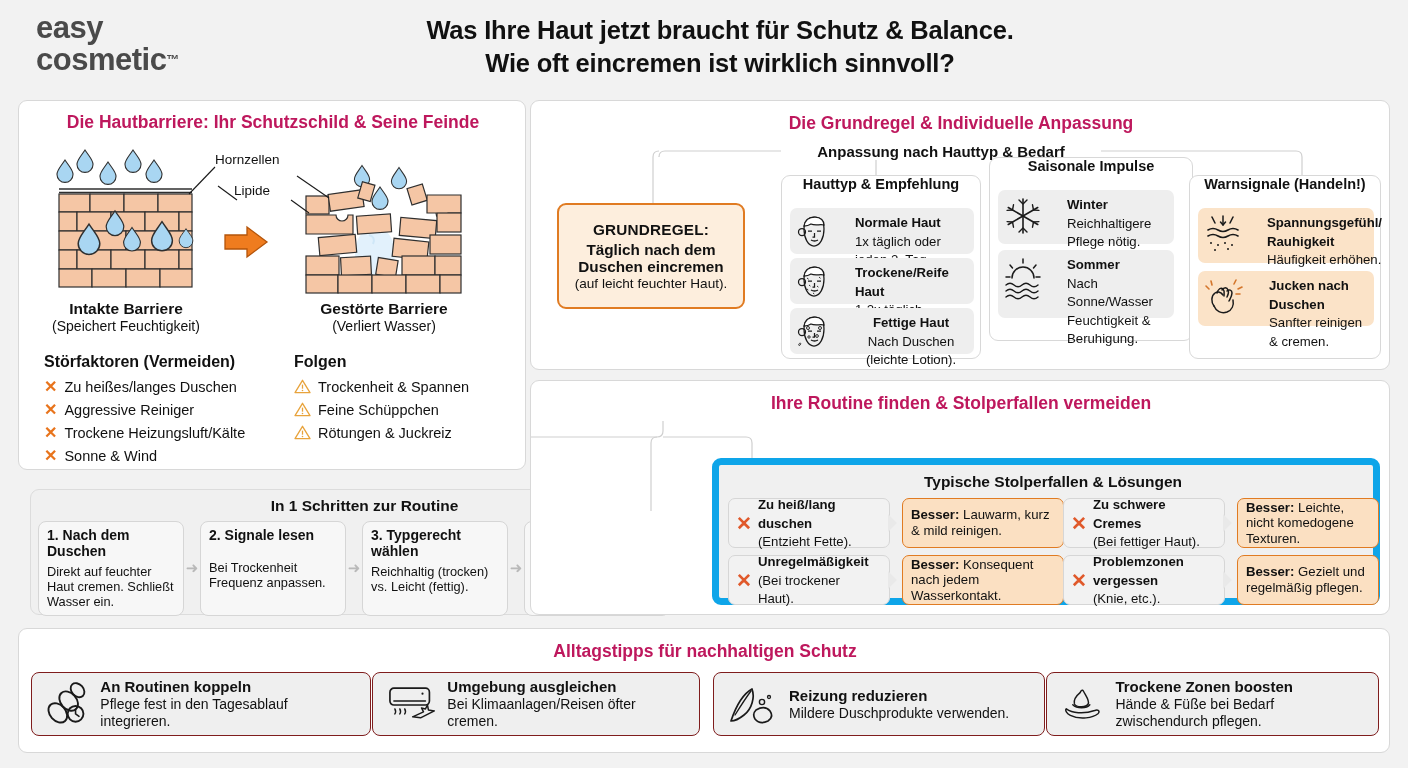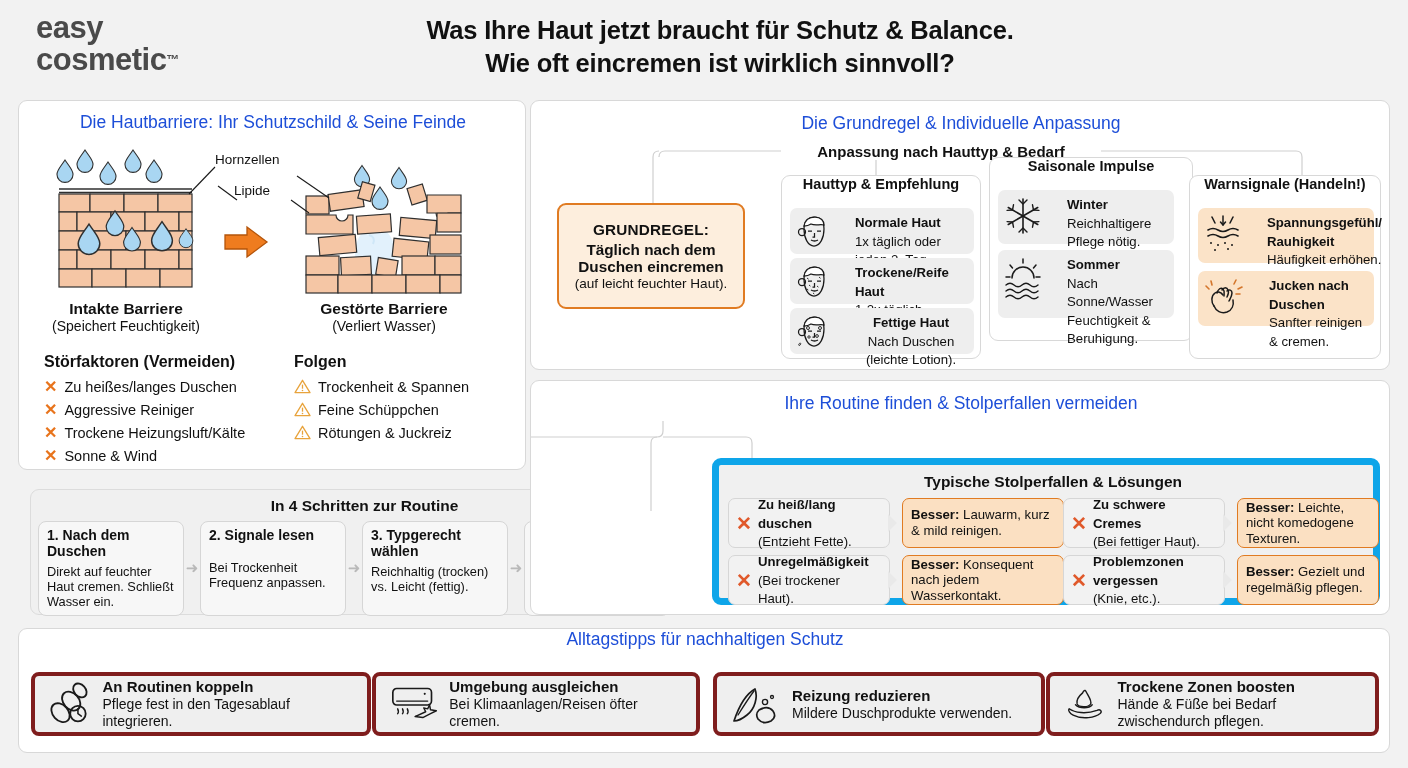--- a/index.html
+++ b/index.html
@@ -25,21 +25,21 @@
     font-size: 25.5px; font-weight: 700; line-height: 1.28; color: #111;
     letter-spacing: -0.2px;
   }
 
   
   .panel {
     position: absolute; background: #fff; border: 1px solid #d8d8d8;
     border-radius: 9px;
   }
   .panel-title {
-    text-align: center; font-size: 17.5px; font-weight: 400; color: #1d4ed8;
+    text-align: center; font-size: 17.5px; font-weight: 700; color: #be185d;
   }
   .sub-title { text-align:center; font-size: 14.5px; font-weight: 700; color:#111; }
 
   
   #left-panel { left: 18px; top: 100px; width: 508px; height: 370px; }
   #left-title { position: absolute; left: 0; top: 11px; width: 508px; }
 
   .barrier-wrap { position: absolute; left: 0; top: 42px; width: 508px; height: 200px; }
 
   .bcap { position:absolute; text-align:center; width:210px; }
@@ -117,24 +117,24 @@
   }
   .sol {
     position:absolute; background:#fbe0c2; border:1.8px solid #e07b22; border-radius:7px;
     display:flex; align-items:center; padding: 4px 8px;
   }
   .sol .txt { font-size: 13.2px; line-height:1.18; }
   .sol b { font-weight:700; }
 
   
   #tips-panel { left: 18px; top: 628px; width: 1372px; height: 125px; }
-  #tips-title { position:absolute; top: 0; left:0; width: 1372px; }
+  #tips-title { position:absolute; top: 12px; left:0; width: 1372px; }
   .tip {
     position:absolute; top: 43px; height: 64px; background:#efefef;
-    border:4px solid #7f1d1d; border-radius:8px; display:flex; align-items:center;
+    border:1px solid #7f1d1d; border-radius:8px; display:flex; align-items:center;
     gap: 11px; padding: 0 12px;
   }
   .tip .txt { line-height: 1.2; }
   .tip .t1 { font-size: 15px; font-weight:700; }
   .tip .t2 { font-size: 14px; }
 
   svg { display:block; }
 </style>
 </head>
 <body>
@@ -332,21 +332,21 @@
               <line x1="8.5" y1="5.6" x2="8.5" y2="9.7" stroke="#e8a33c" stroke-width="1.3"></line>
               <circle cx="8.5" cy="11.5" r="0.8" fill="#e8a33c"></circle>
             </svg>
           <span>Rötungen &amp; Juckreiz</span>
         </div>
       </div>
     </div>
   </div>
 
   <div id="steps-panel">
-    <div id="steps-title">In 4 Schritten zur Routine</div>
+    <div id="steps-title">In 1 Schritten zur Routine</div>
     <div class="steps-row">
       <div class="step">
         <div class="step-h">1. Nach dem Duschen</div>
         <div class="step-b">Direkt auf feuchter Haut cremen. Schließt Wasser ein.</div>
       </div>
       <div class="step-arrow">➜</div>
       <div class="step">
         <div class="step-h">2. Signale lesen</div>
         <div class="step-b" style="margin-top:16px;">Bei Trockenheit Frequenz anpassen.</div>
       </div>

